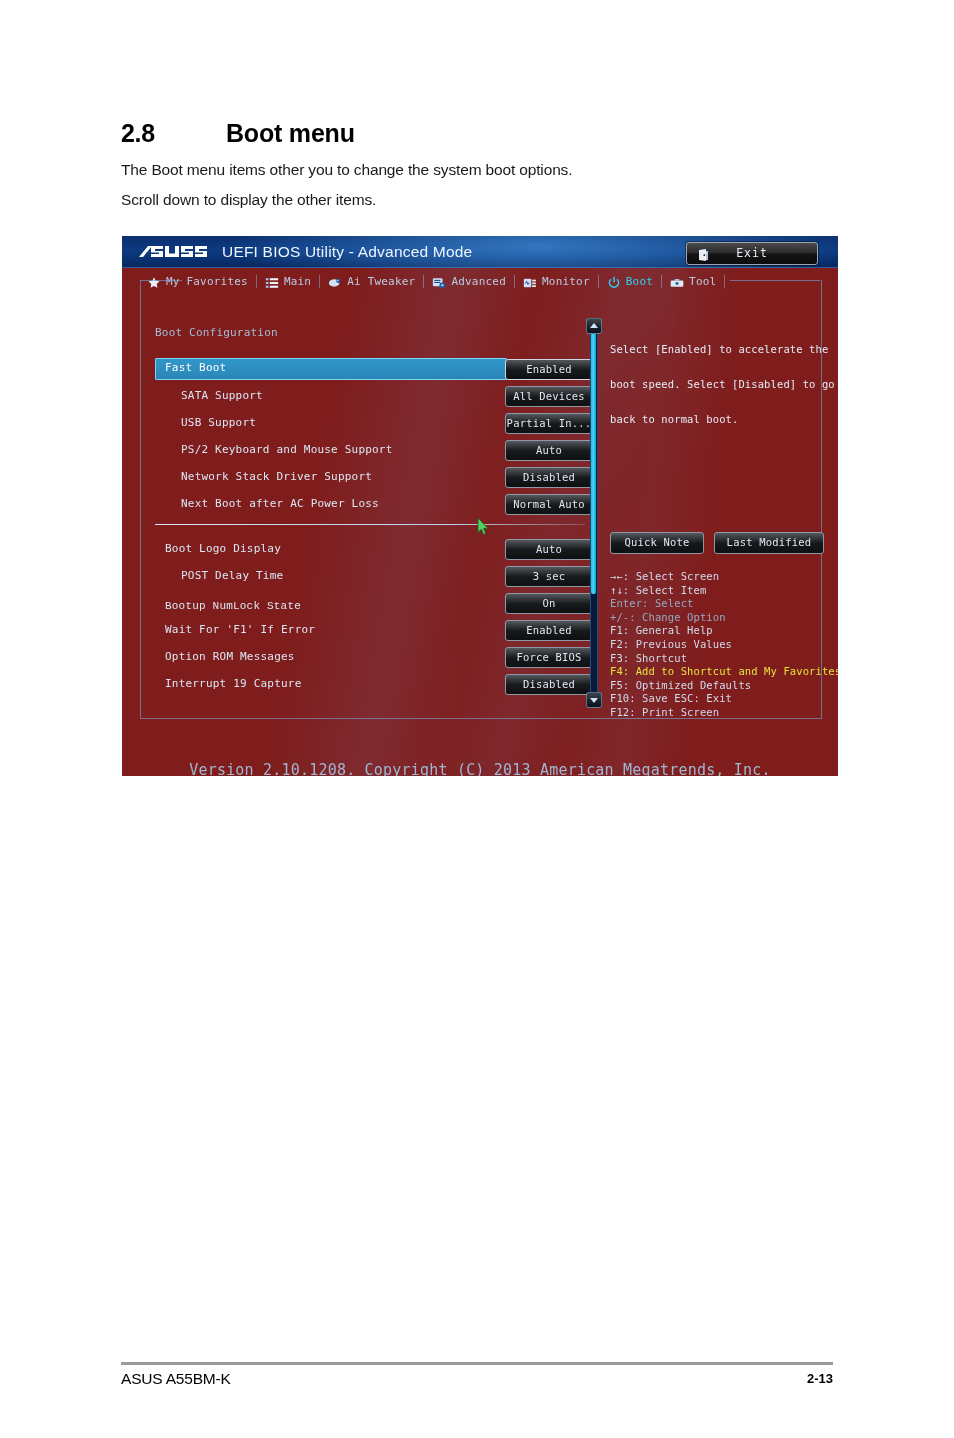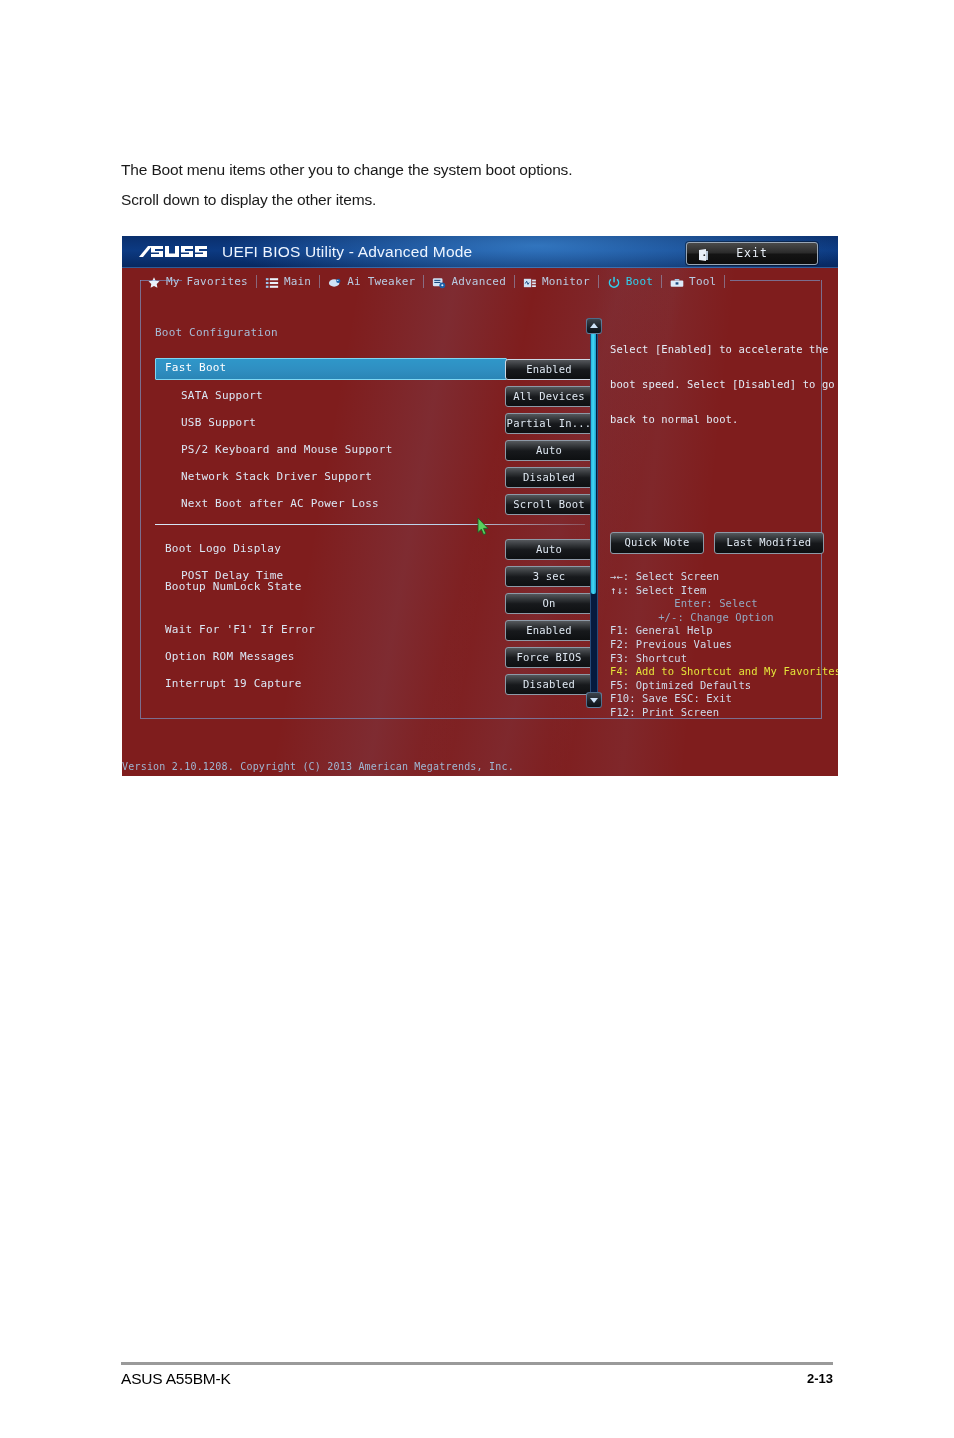--- a/index.html
+++ b/index.html
@@ -121,33 +121,36 @@
   .qbtn{position:absolute;top:0;height:20px;border-radius:3px;
     background:linear-gradient(180deg,#55585c 0%,#2f3336 30%,#16181b 52%,#0d0f11 100%);
     border:1px solid #8d99a6;}
   .qbtn .qt{position:absolute;left:0;right:0;top:3px;text-align:center;font-size:10.5px;color:#dfe8f2;letter-spacing:.2px;}
   .qbtn.a{left:0;width:92px;}
   .qbtn.b{left:104px;width:108px;}
 
   .keys{position:absolute;left:0;top:248px;width:212px;font-size:10.5px;line-height:13.6px;color:#cfdcec;letter-spacing:.1px;}
   .keys div{white-space:nowrap;}
   .keys div.yellow{color:#e4e43a;}
-  .keys div.dim{color:#93a9c2;text-align:center;}
-
-  
-  .version{position:absolute;left:0;right:0;top:525px;font-size:10px;color:#9fb6d2;letter-spacing:.2px;}
+  .keys div.dim{color:#93a9c2;}
+
+  
+  .version{position:absolute;left:0;right:0;top:525px;text-align:center;font-size:15px;color:#9fb6d2;letter-spacing:.2px;}
 
   
   .cursor{position:absolute;left:355px;top:282px;width:13px;height:18px;}
 </style>
 </head>
 <body>
 
 <div class="page">
 
+  <div class="doc-head">
+    <span class="num">2.8</span><span class="ttl">Boot menu</span>
+  </div>
   <div class="doc-p l1">The Boot menu items other you to change the system boot options.</div>
   <div class="doc-p l2">Scroll down to display the other items.</div>
 
   <div class="bios">
 
     <div class="titlebar">
       <div class="asus-logo">
         <svg width="72" height="16" viewBox="0 0 72 16">
           <g fill="#ffffff">
             <path d="M0 13 L9 2 L13 2 L4 13 Z"></path>
@@ -270,21 +273,21 @@
           </div>
         </div>
       <div class="divider"></div>
       <div id="rows-g2">
           <div class="row top" style="top: 212px;">
             <span class="rlabel">Boot Logo Display</span>
           </div>
           <div class="row indent" style="top: 239px;">
             <span class="rlabel">POST Delay Time</span>
           </div>
-          <div class="row top" style="top: 250px;">
+          <div class="row top" style="top: 270px; font-family: Liberation Mono, monospace;">
             <span class="rlabel">Bootup NumLock State</span>
           </div>
           <div class="row top" style="top: 293px;">
             <span class="rlabel">Wait For 'F1' If Error</span>
           </div>
           <div class="row top" style="top: 320px;">
             <span class="rlabel">Option ROM Messages</span>
           </div>
           <div class="row top" style="top: 347px;">
             <span class="rlabel">Interrupt 19 Capture</span>
@@ -299,21 +302,21 @@
         <div class="valbtn" style="top: 87px;">
           <span class="vtxt">Partial In...</span>
         </div>
         <div class="valbtn" style="top: 114px;">
           <span class="vtxt">Auto</span>
         </div>
         <div class="valbtn" style="top: 141px;">
           <span class="vtxt">Disabled</span>
         </div>
         <div class="valbtn" style="top: 168px;">
-          <span class="vtxt">Scroll Boot</span>
+          <span class="vtxt">Normal Auto</span>
         </div>
         <div class="valbtn" style="top: 213px;">
           <span class="vtxt">Auto</span>
         </div>
         <div class="valbtn" style="top: 240px;">
           <span class="vtxt">3 sec</span>
         </div>
         <div class="valbtn" style="top: 267px;">
           <span class="vtxt">On</span>
         </div>

